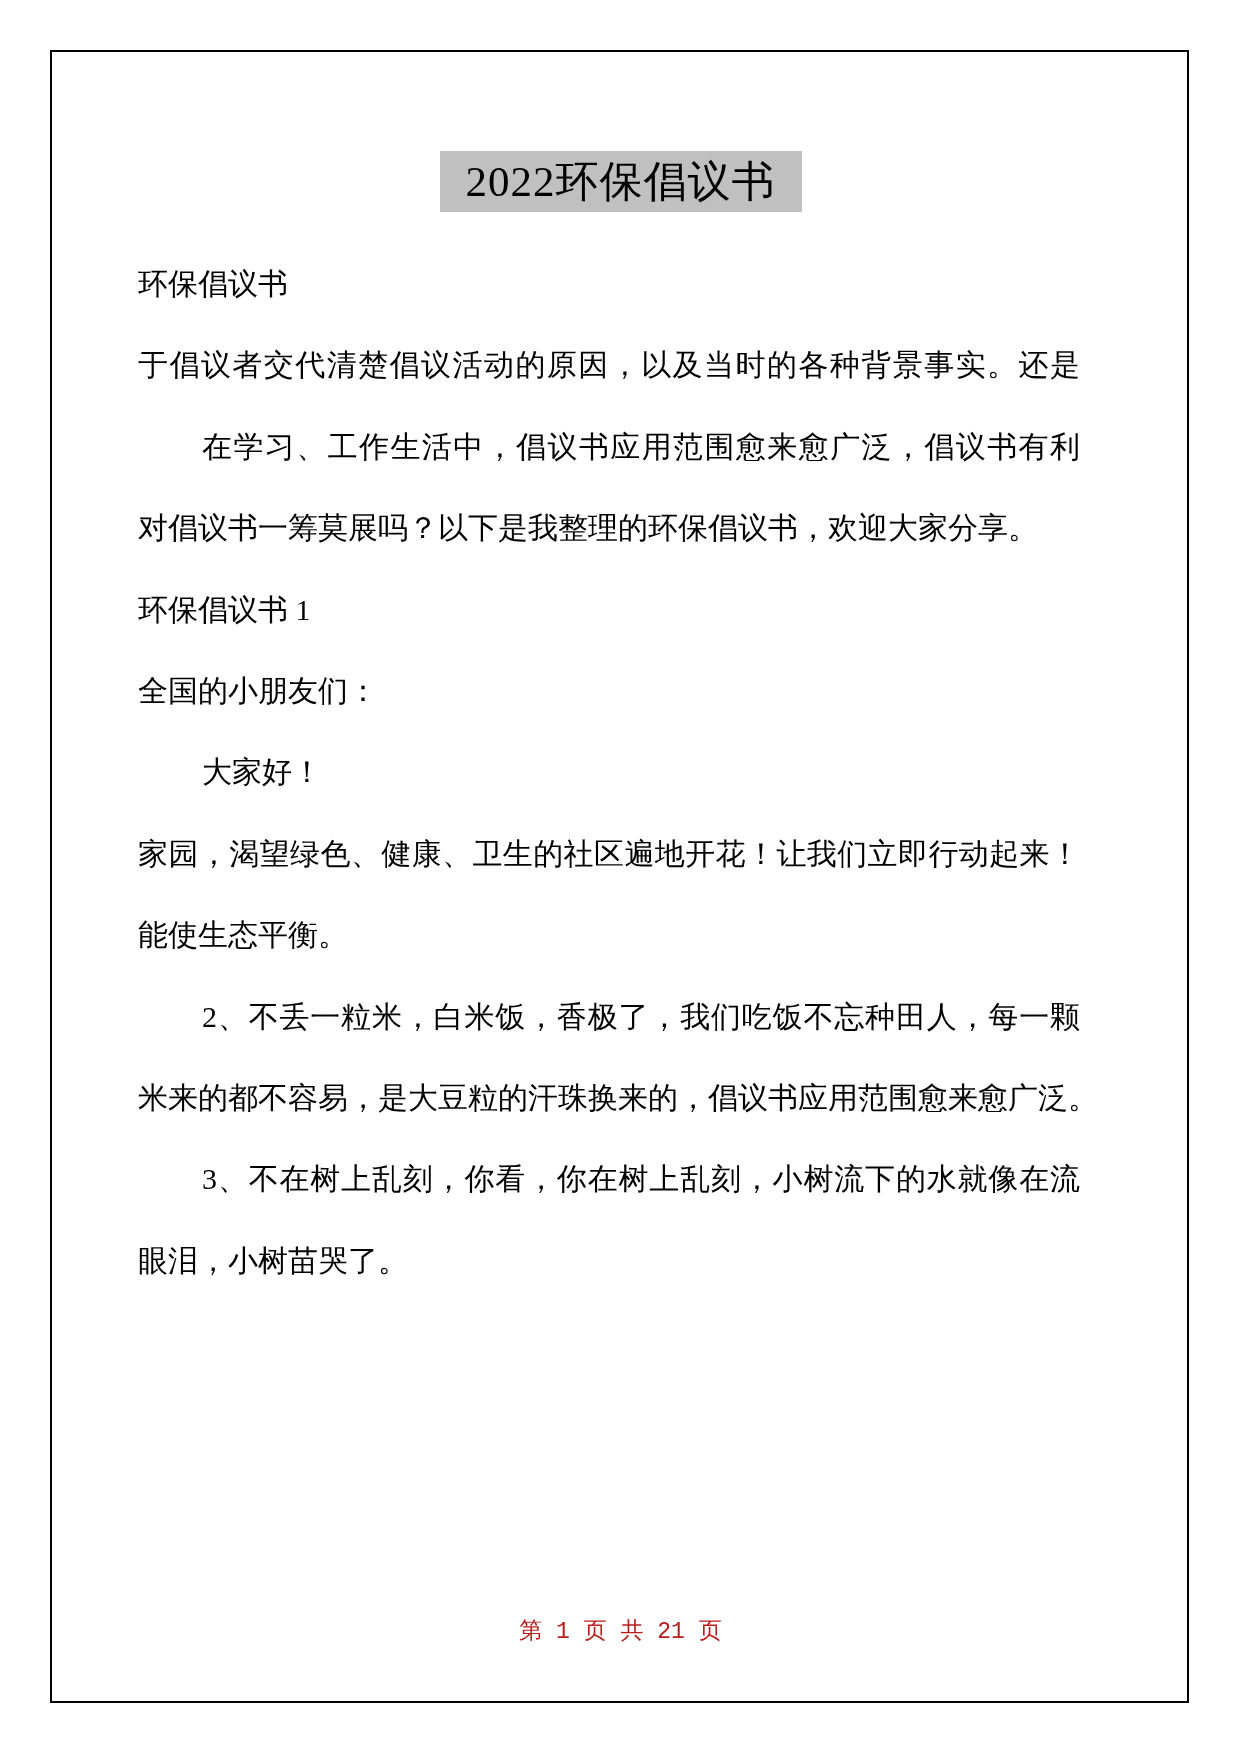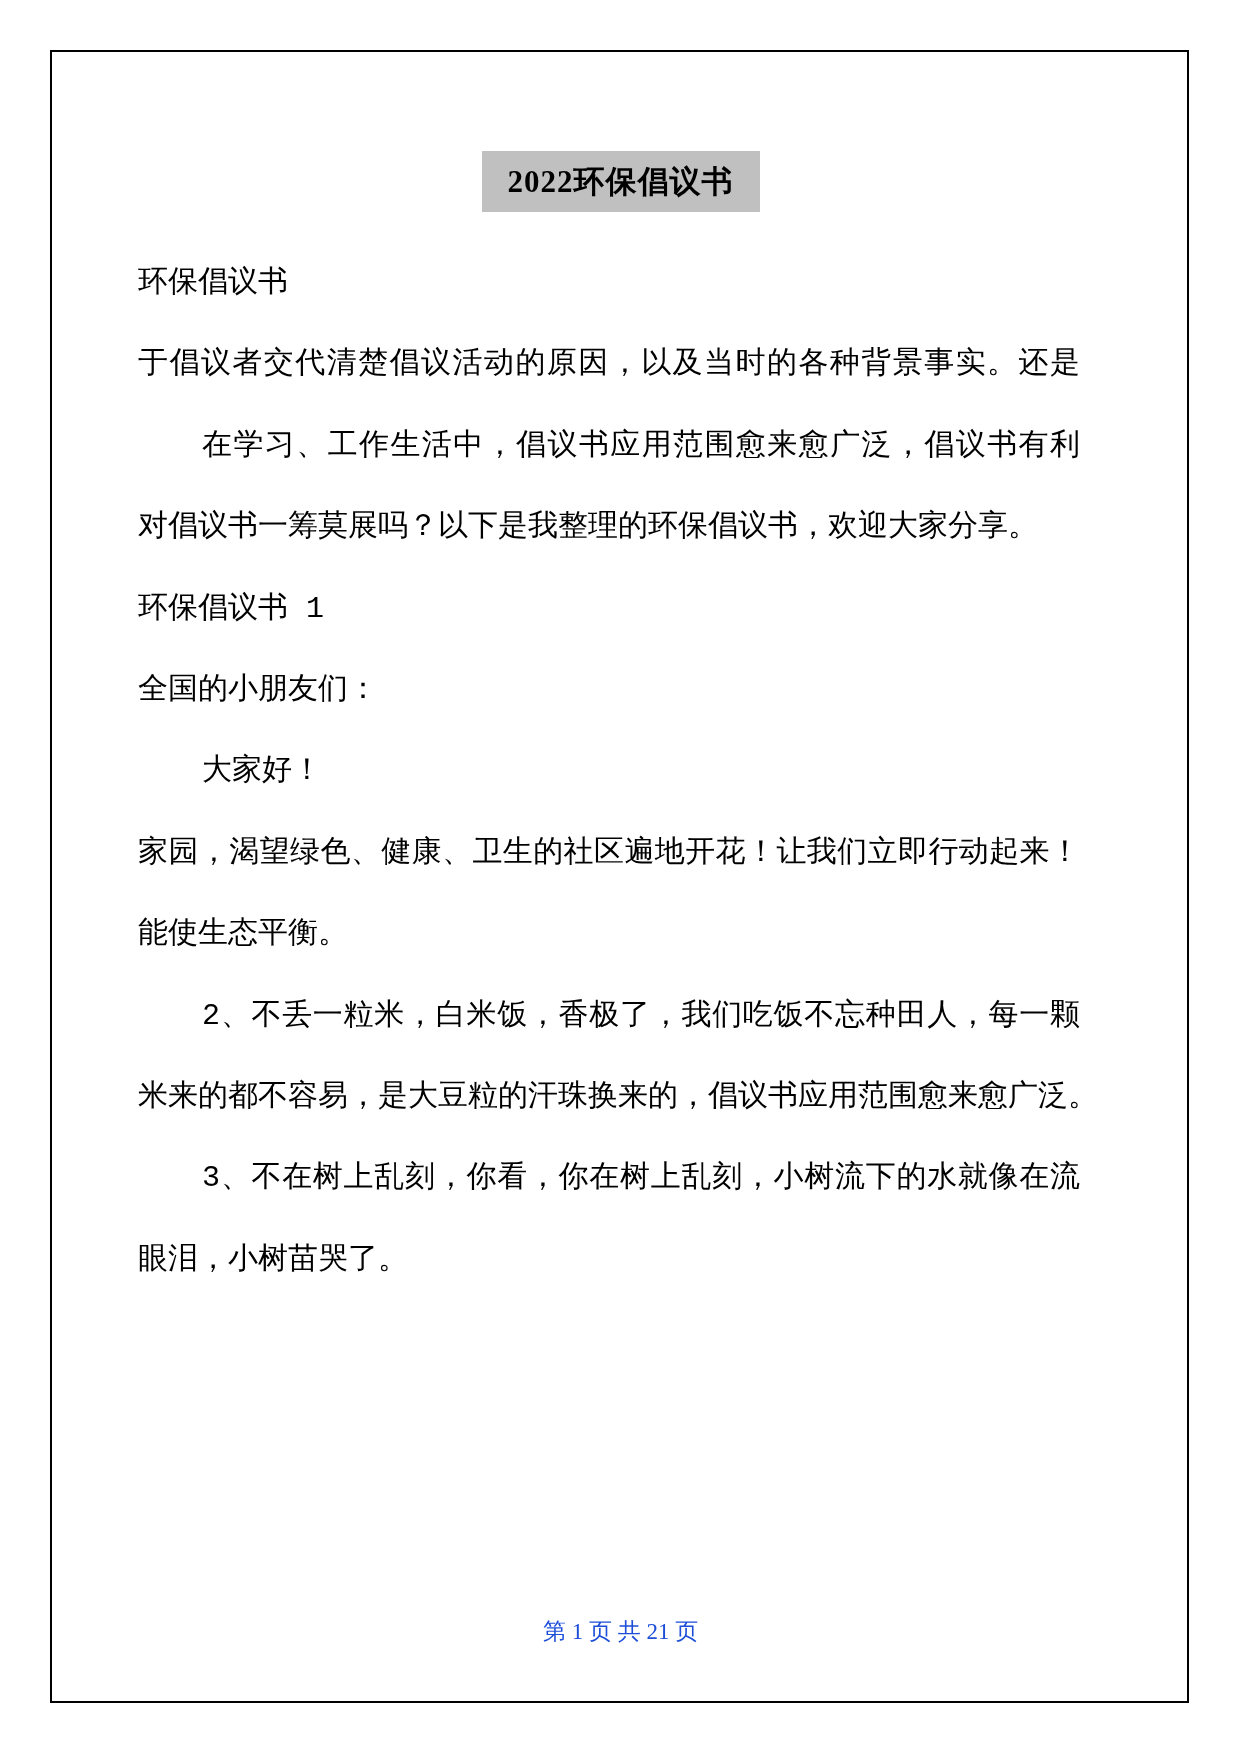--- a/index.html
+++ b/index.html
@@ -29,35 +29,34 @@
   .title-row {
     position: absolute;
     left: 52px;
     top: 151px;
     width: 1137px;
     text-align: center;
   }
   .title-highlight {
     display: inline-block;
     background: #c0c0c0;
-    font-size: 31px;
-    font-weight: bold;
+    font-size: 43px;
+    font-weight: normal;
     line-height: 61px;
     padding: 0 26px;
     letter-spacing: 1px;
     white-space: nowrap;
   }
   
   .content {
     position: absolute;
     left: 138px;
     top: 243px;
     width: 942px;
     font-size: 30px;
-    font-family: Liberation Mono, monospace;
   }
   .paragraph { margin: 0; }
   .line {
     height: 81.4px;
     line-height: 81.4px;
     white-space: nowrap;
   }
   
   .line.fill {
     text-align: justify;
@@ -68,21 +67,22 @@
   
   .footer {
     position: absolute;
     left: 0;
     top: 1611px;
     width: 1241px;
     height: 42px;
     line-height: 42px;
     text-align: center;
     font-size: 23px;
-    color: #1d4ed8;
+    color: #b91c1c;
+    font-family: Liberation Mono, monospace;
   }
 </style>
 </head>
 <body>
 
 <div class="page">
   <div class="frame"></div>
 
   <div class="title-row">
     <span class="title-highlight">2022环保倡议书</span>

